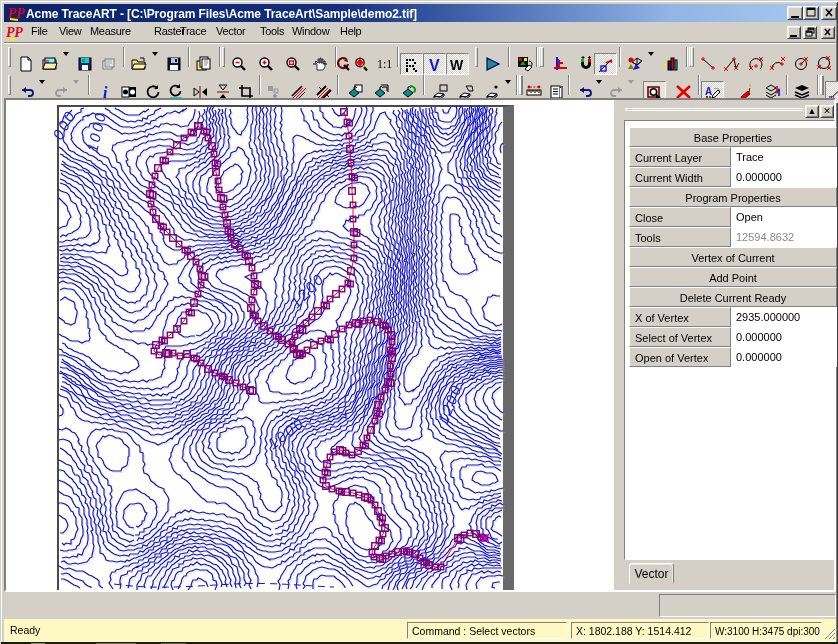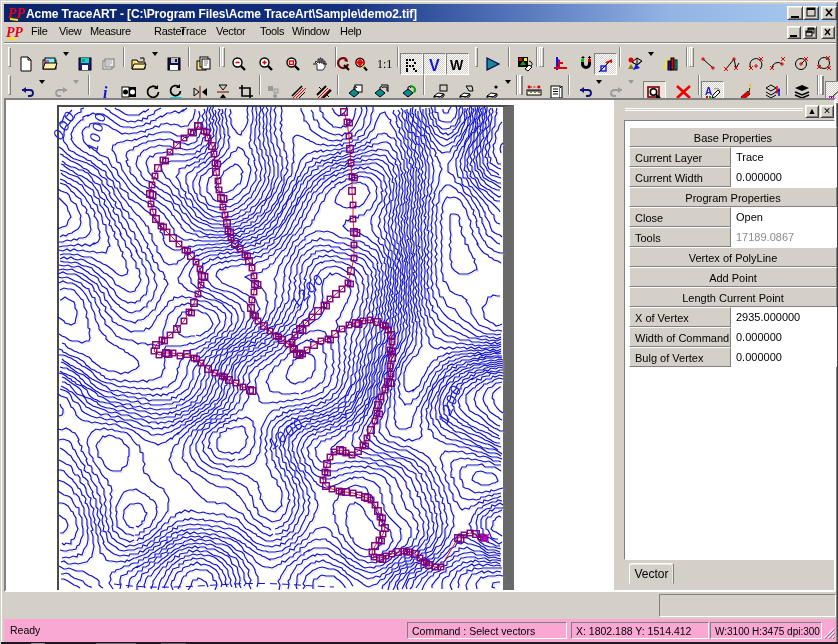--- a/index.html
+++ b/index.html
@@ -56,21 +56,21 @@
   border:1px solid; border-color:#fff #808080 #d4d0c8 #fff; border-radius:3px 3px 0 0;
   font-size:12px; text-align:center; padding-top:3px;
   box-shadow: inset -1px 1px 0 #ece9d8; }
 .cmdbar { position:absolute; left:3px; top:591px; width:832px; height:27px; background:#d4d0c8; }
 .cmdin { position:absolute; left:1px; top:2px; width:650px; height:23px; background:#fff;
   border:1px solid; border-color:#404040 #fff #fff #404040;
   box-shadow: inset 1px 1px 0 #808080;
   font-size:11px; padding:5px 0 0 5px; }
 .cmdgray { position:absolute; left:655px; top:2px; width:177px; height:23px; background:#d4d0c8;
   border:1px solid; border-color:#808080 #fff #fff #808080; }
-.status { position:absolute; left:3px; top:618px; width:832px; height:23px; background:#f9a8d4; font-size:10.5px; }
+.status { position:absolute; left:3px; top:618px; width:832px; height:23px; background:#fef9c3; font-size:10.5px; }
 .spane { position:absolute; top:3px; height:17px; white-space:nowrap; overflow:hidden; border:1px solid; border-color:#808080 #fff #fff #808080; padding:2px 0 0 4px; }
 .taskbar { position:absolute; left:0px; top:641px; width:838px; height:3px; background:#1a1a1a; }
 .frame { position:absolute; left:51px; top:5px; width:457px; height:485px;
   border-top:2px solid #4a4a4a; border-left:2px solid #4a4a4a; border-right:11px solid #696969; background:#fff; }
 </style>
 </head>
 <body>
 <div class="win">
   <div class="titlebar">
     <svg width="17" height="16" style="position:absolute;left:4px;top:1px">
@@ -1206,41 +1206,41 @@
             </div>
           <div class="grow">
               <div class="cell cellh">Program Properties</div>
             </div>
           <div class="grow">
               <div class="cell clab">Close</div>
               <div class="cval">Open</div>
             </div>
           <div class="grow">
               <div class="cell clab">Tools</div>
-              <div class="cval" style="color:#8a8a8a">17189.0867</div>
+              <div class="cval" style="color:#8a8a8a">12594.8632</div>
             </div>
           <div class="grow">
-              <div class="cell cellh">Vertex of PolyLine</div>
+              <div class="cell cellh">Vertex of Current</div>
             </div>
           <div class="grow">
               <div class="cell cellh">Add Point</div>
             </div>
           <div class="grow">
-              <div class="cell cellh">Length Current Point</div>
+              <div class="cell cellh">Delete Current Ready</div>
             </div>
           <div class="grow">
               <div class="cell clab">X of Vertex</div>
               <div class="cval">2935.000000</div>
             </div>
           <div class="grow">
-              <div class="cell clab">Width of Command</div>
+              <div class="cell clab">Select of Vertex</div>
               <div class="cval">0.000000</div>
             </div>
           <div class="grow">
-              <div class="cell clab">Bulg of Vertex</div>
+              <div class="cell clab">Open of Vertex</div>
               <div class="cval">0.000000</div>
             </div>
         </div>
       </div>
       <div class="tab">Vector</div>
     </div>
   </div>
   <div class="cmdbar">
     <div class="cmdgray"></div>
   </div>

